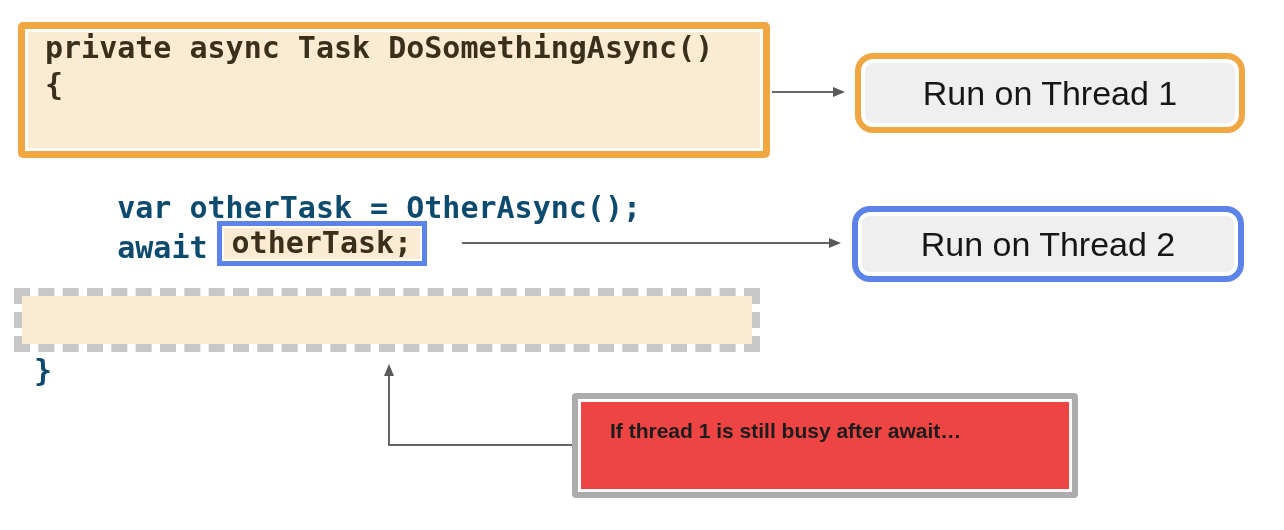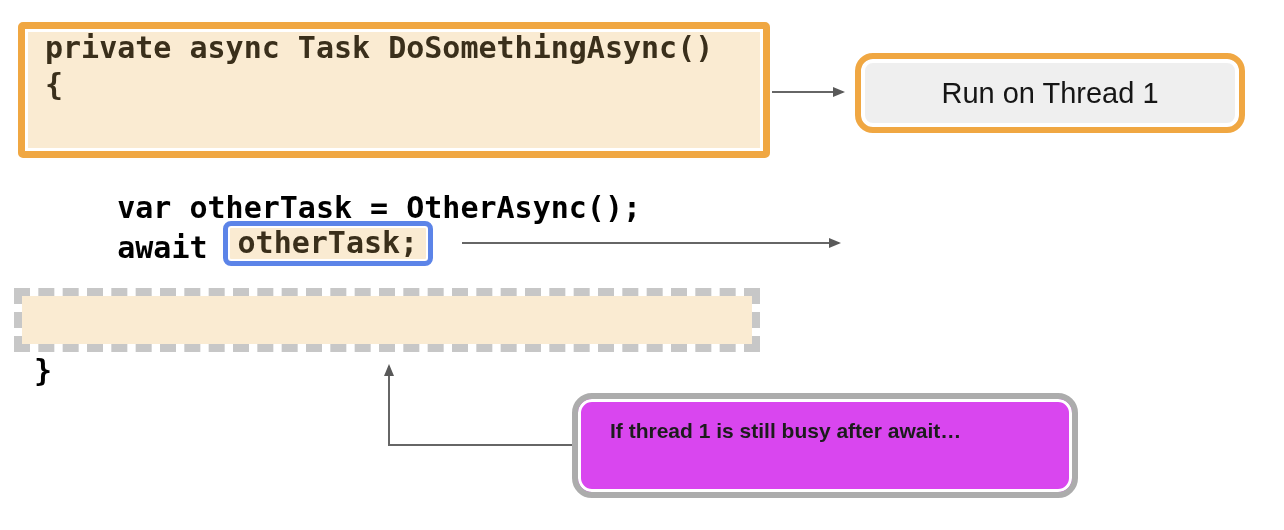--- a/index.html
+++ b/index.html
@@ -16,21 +16,21 @@
     font-family: "Liberation Sans", sans-serif;
   }
 
   
   .code-line {
     font-family: "DejaVu Sans Mono", monospace;
     font-weight: bold;
     font-size: 30px;
     line-height: 37px;
     white-space: pre;
-    color: #000000;
+    color: #0c4a6e;
   }
   .code-line.in-cream { color: #3a2f1b; }
 
   
   .method-box {
     position: absolute;
     left: 18px; top: 22px;
     width: 752px; height: 136px;
     box-sizing: border-box;
     border: 7px solid #f0a742;
@@ -49,24 +49,24 @@
     left: 45px; top: 189px;
   }
   .await-row {
     position: absolute;
     left: 45px; top: 221px;
     display: flex;
     align-items: flex-end;
   }
   .await-highlight {
     display: inline-block;
-    margin-left: 15px;
+    margin-left: 9px;
     padding: 1px 10px 3px 10px;
     border: 5px solid #5c84e8;
-    border-radius: 8px;
+    border-radius: 0;
     background: #faebd2;
     box-shadow: inset 0 0 0 2px #ffffff;
     color: #3a2f1b;
     line-height: 31px;
   }
 
   
   .dashed-box {
     position: absolute;
     left: 14px; top: 288px;
@@ -88,43 +88,43 @@
   
   .thread-box {
     position: absolute;
     box-sizing: border-box;
     border-radius: 18px;
     background: #efefef;
     box-shadow: inset 0 0 0 4px #ffffff;
     display: flex;
     align-items: center;
     justify-content: center;
-    font-size: 29px;
+    font-size: 34px;
     color: #161616;
   }
   .thread-box.t1 {
     left: 855px; top: 53px;
     width: 390px; height: 80px;
     border: 6px solid #f0a742;
   }
   .thread-box.t2 {
     left: 852px; top: 206px;
     width: 392px; height: 76px;
     border: 6px solid #5c84e8;
   }
 
   
   .callout {
     position: absolute;
     left: 572px; top: 393px;
     width: 506px; height: 105px;
     box-sizing: border-box;
     border: 6px solid #acacac;
-    border-radius: 20px;
-    background: #d946ef;
+    border-radius: 4px;
+    background: #ef4444;
     box-shadow: inset 0 0 0 3px #ffffff;
     padding: 13px 0 0 32px;
     font-weight: bold;
     font-size: 21px;
     line-height: 37px;
     color: #1c1c1c;
   }
 
   
   .overlay {
@@ -164,18 +164,21 @@
     <span class="code-line">    await</span>
     <span class="code-line await-highlight">otherTask;</span>
   </div>
 
 
   <div class="code-line closing-brace">}</div>
 
   <div class="thread-box t1">
     <span>Run on Thread 1</span>
   </div>
+  <div class="thread-box t2">
+    <span>Run on Thread 2</span>
+  </div>
 
   <div class="callout">
     <div>If thread 1 is still busy after await…</div>
   </div>
 
 </div>
 
 </body></html>

